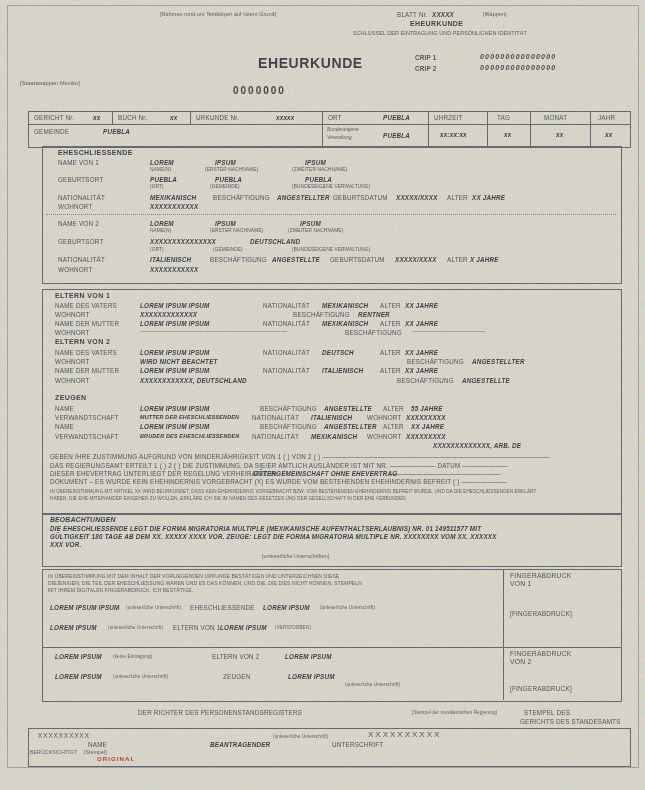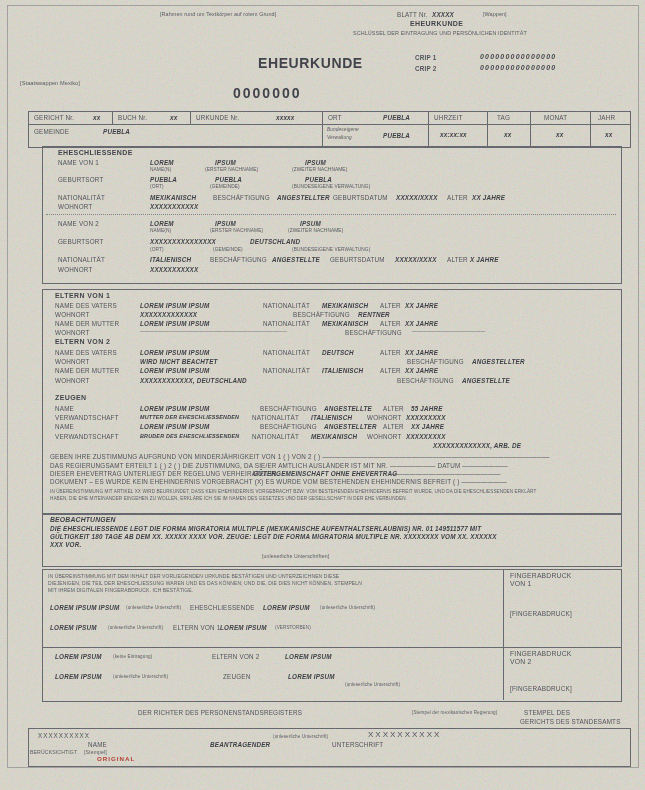--- a/index.html
+++ b/index.html
@@ -5,21 +5,21 @@
   html,body{margin:0;padding:0;background:#cfcbc2;}
   .page{position:relative;width:645px;height:790px;background:#dad6cc;
         font-family:"Liberation Sans",sans-serif;color:#474750;overflow:hidden;}
   .seg{position:absolute;white-space:nowrap;}
   .lbl{font-size:6.3px;color:#4c4c56;letter-spacing:.2px;}
   .val{font-size:6.3px;font-weight:bold;font-style:italic;color:#383841;letter-spacing:.2px;}
   .sub{font-size:4.8px;color:#55555e;letter-spacing:.1px;}
   .tiny{font-size:4.6px;color:#595962;letter-spacing:.1px;}
   .sect{font-size:7px;font-weight:bold;color:#3c3c46;letter-spacing:.4px;}
   .big{font-size:14px;font-weight:bold;color:#3c3c46;letter-spacing:.6px;}
-  .folio{font-size:14px;font-weight:bold;color:#3c3c46;letter-spacing:2px;}
+  .folio{font-size:10px;font-weight:bold;color:#3c3c46;letter-spacing:2px;}
   .crip{font-size:7px;font-weight:bold;font-style:italic;letter-spacing:1.2px;color:#3f3f49;}
   .box{position:absolute;border:1px solid #64646d;}
   .vl{position:absolute;width:1px;background:#64646d;}
   .hl{position:absolute;height:1px;background:#64646d;}
   .dot{position:absolute;border-top:1px dotted #80808a;}
   .red{color:#b23a2e;}
 </style>
 </head>
 <body>
 

